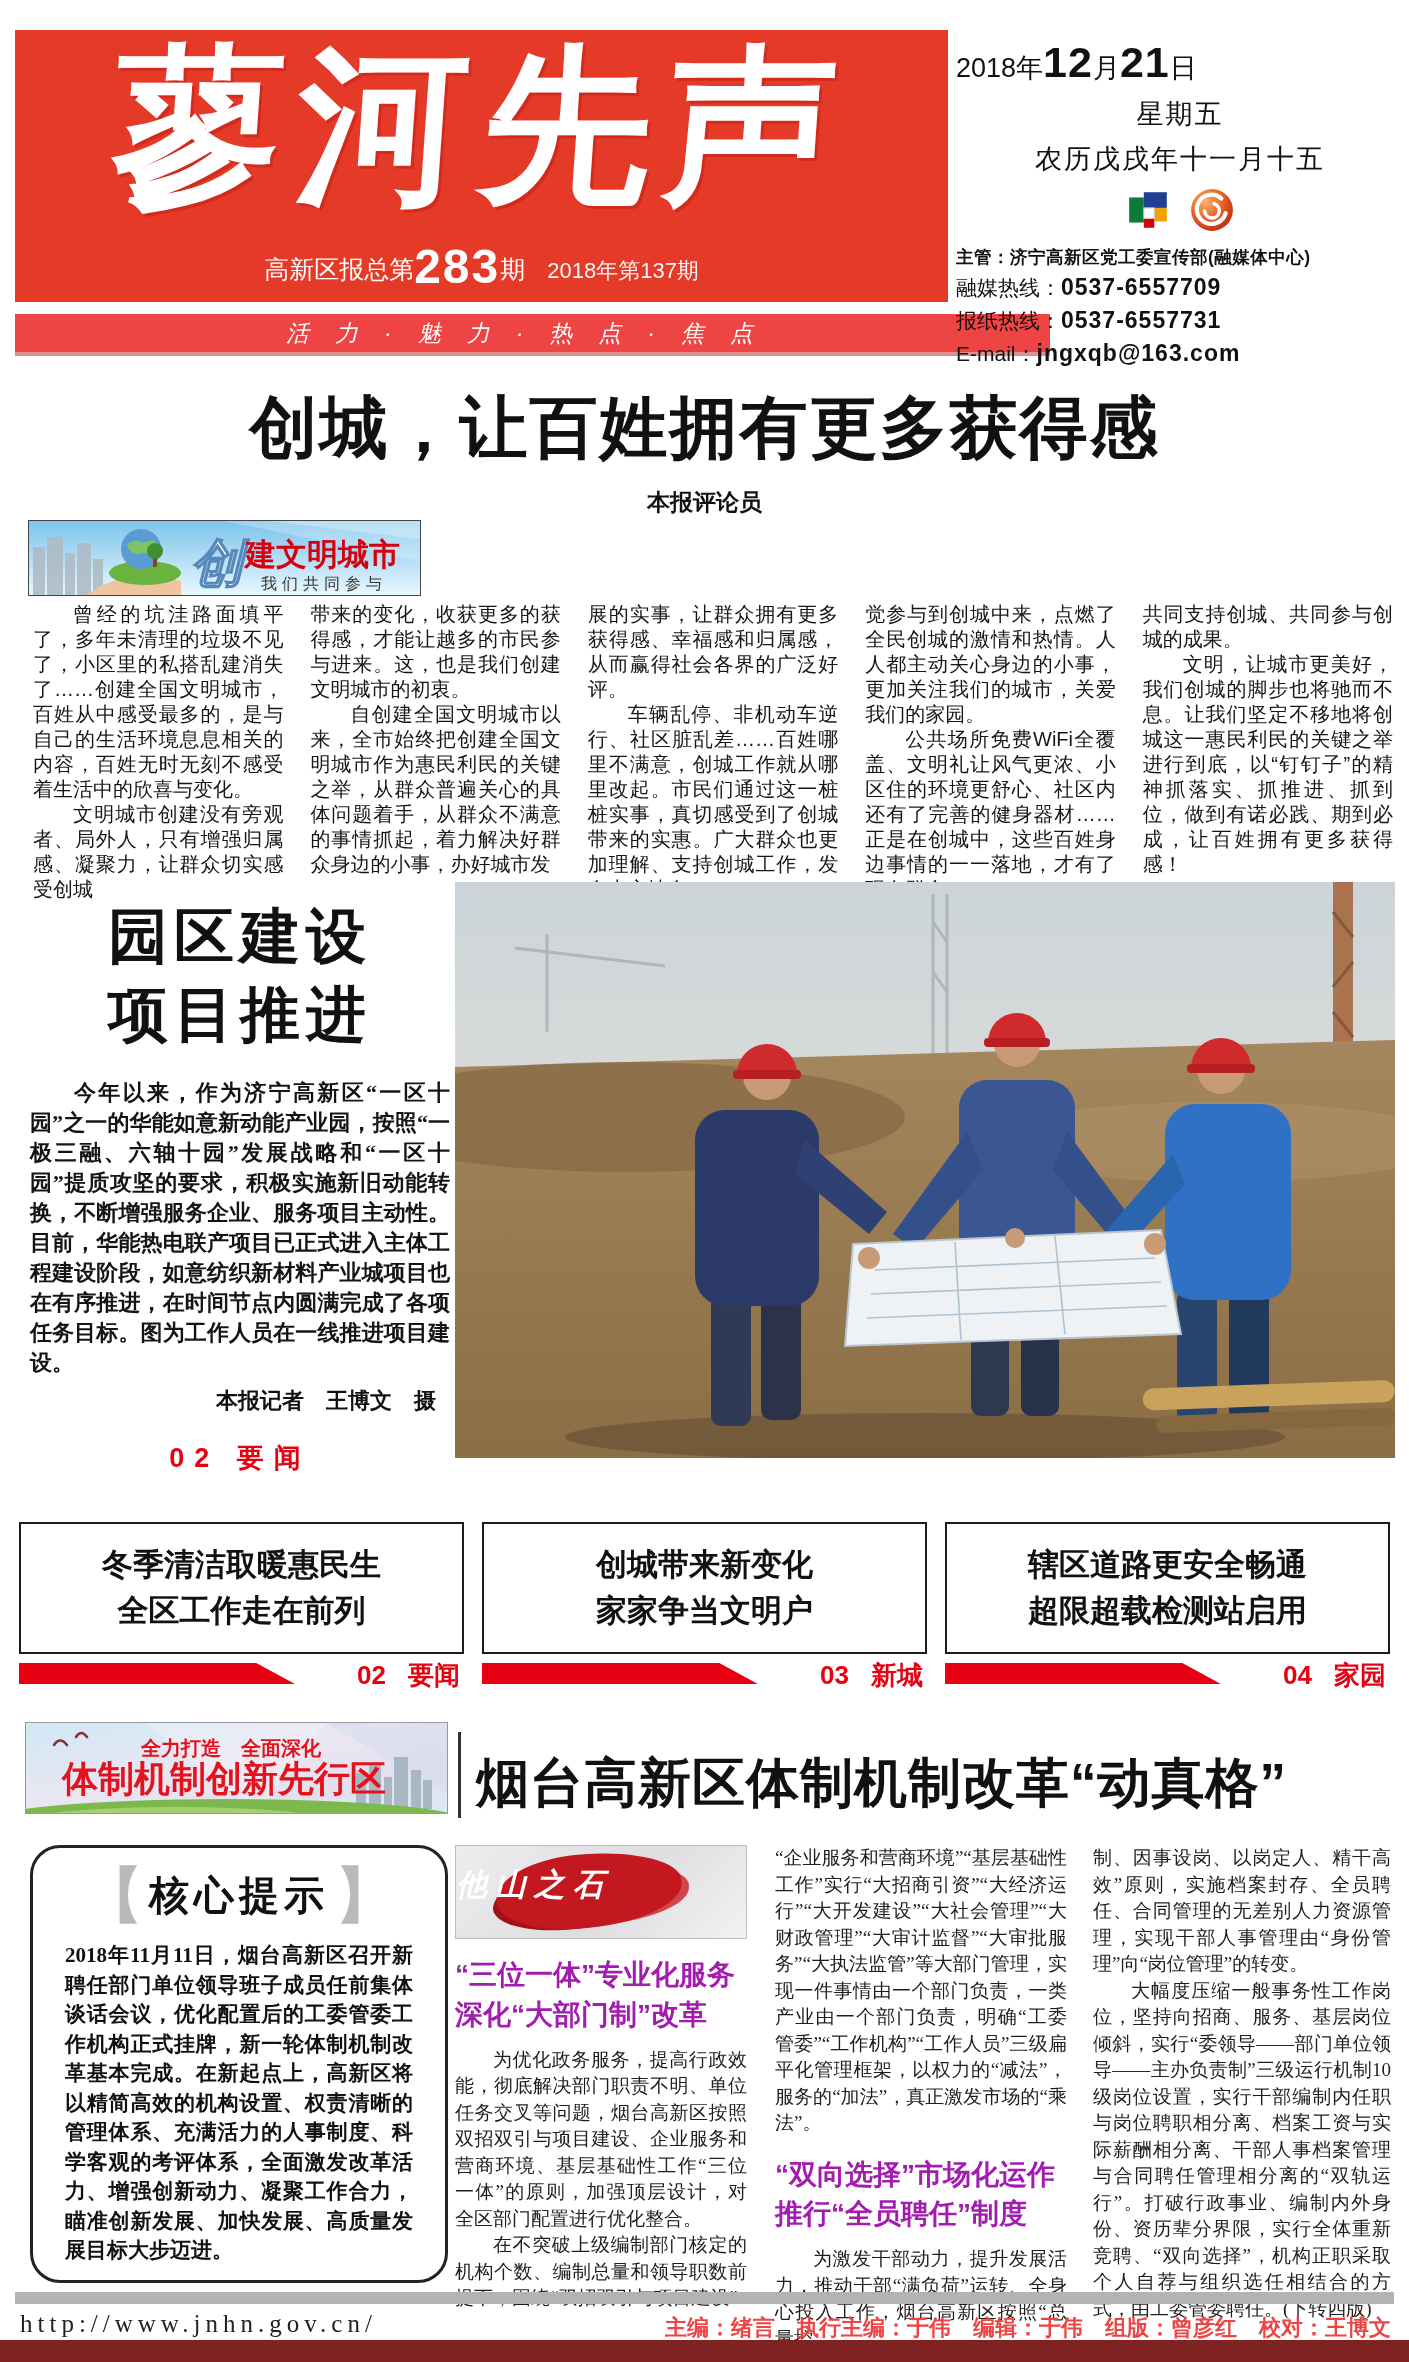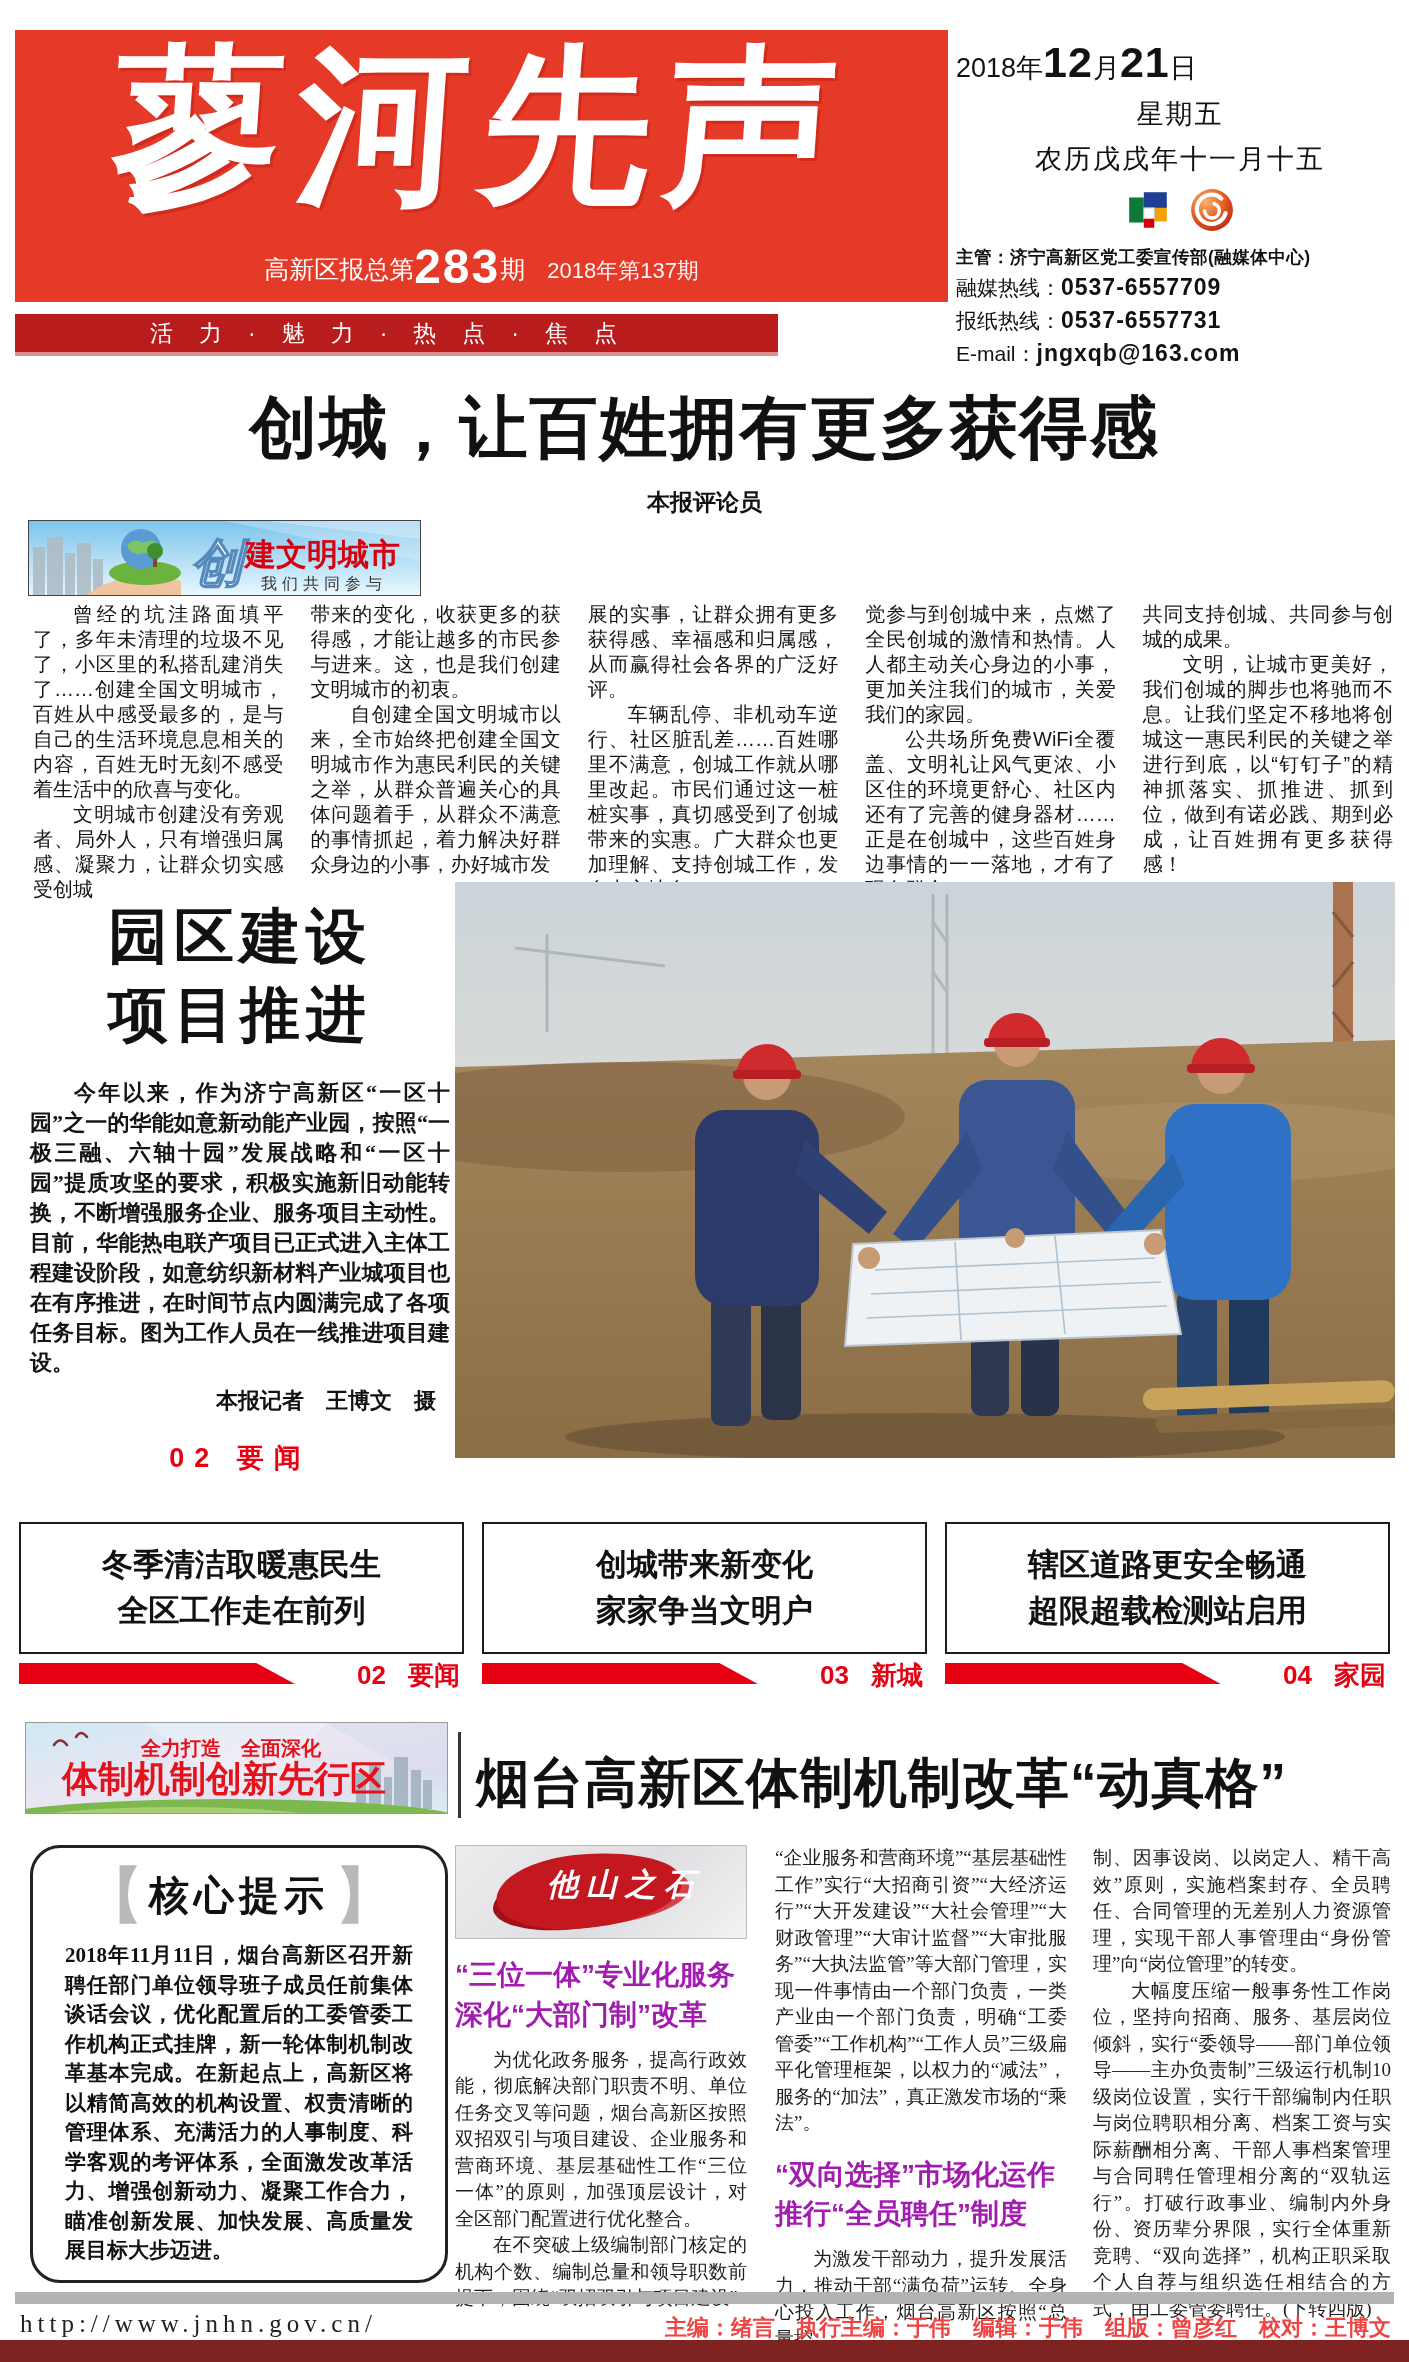--- a/index.html
+++ b/index.html
@@ -9,23 +9,23 @@
   .ind{text-indent:2em;}
 
   
   .masthead{position:absolute;left:15px;top:30px;width:933px;height:272px;background:#e63a28;}
   .mast-title{position:absolute;left:0;right:0;top:-8px;text-align:center;color:#fff;
       font-family:"Liberation Serif",serif;font-weight:bold;font-size:170px;line-height:1.25;
       letter-spacing:14px;transform:skewX(-4deg);text-shadow:3px 3px 0 rgba(150,0,0,.25);}
   .mast-issue{position:absolute;left:0;right:0;bottom:8px;text-align:center;color:#fff;font-size:25px;}
   .mast-issue .num{font-size:48px;font-weight:bold;vertical-align:-5px;letter-spacing:2px;}
   .mast-issue .yr{font-size:22px;margin-left:22px;opacity:.95;}
-  .slogan{position:absolute;left:15px;top:314px;width:763px;height:38px;line-height:38px;
-      background:#b91c1c;border-bottom:4px solid #dc9090;color:#fff;font-size:23px;
-      text-align:center;letter-spacing:26px;}
+  .slogan{position:absolute;left:15px;top:314px;width:1035px;height:38px;line-height:38px;
+      background:#ef4444;border-bottom:4px solid #dc9090;color:#fff;font-size:23px;
+      text-align:center;letter-spacing:26px;font-style:italic;}
 
   
   .hdr{position:absolute;left:956px;top:38px;width:448px;}
   .hdr .date{ text-align:left;font-size:27px;color:#121212;}
   .hdr .date b{font-size:43px;letter-spacing:1px;}
   .hdr .wk,.hdr .lunar{text-align:center;font-size:27px;margin-top:9px;letter-spacing:2px;}
   .logos{display:flex;justify-content:center;gap:18px;margin-top:10px;height:46px;}
   .sup{font-size:17.5px;font-weight:bold;margin-top:12px;letter-spacing:.5px;}
   .hot{font-size:21px;margin-top:5px;}
   .hot b{font-size:23px;letter-spacing:1px;}
@@ -73,22 +73,22 @@
   .bcol{position:absolute;top:1845px;width:292px;font-family:"Liberation Serif",serif;
       font-size:19px;line-height:26.5px;text-align:justify;color:#1d1d1d;}
   .bcol.c2{left:455px;}
   .bcol.c3{left:775px;}
   .bcol.c4{left:1093px;width:298px;}
   .stone{position:relative;height:92px;background:linear-gradient(135deg,#ededef,#dedee2 55%,#f2f2f3);
       border:1px solid #bbb;overflow:hidden;margin-bottom:16px;}
   .blob{position:absolute;left:40px;top:8px;width:186px;height:74px;background:#c3181f;
       border-radius:48% 52% 58% 42%/56% 44% 54% 46%;transform:rotate(-4deg);
       box-shadow:14px 5px 0 -7px #d4454a,-12px 8px 0 -8px #a31016;}
-  .stone .stxt{position:absolute;left:0;right:0;top:26px;text-align:center;color:#fff;
-      font-family:"Liberation Serif",serif;font-style:italic;font-weight:bold;font-size:31px;letter-spacing:8px;padding-left:48px;}
+  .stone .stxt{position:absolute;left:0;right:0;top:26px;text-align:left;color:#fff;
+      font-family:"Liberation Serif",serif;font-style:italic;font-weight:bold;font-size:31px;letter-spacing:8px;}
   .bsub{font-family:"Liberation Sans",sans-serif;font-size:28px;font-weight:bold;line-height:1.42;
       margin:6px 0 12px;color:#a21caf;}
   .bsub.mid{margin-top:18px;}
   .bcol p{margin-bottom:0;}
 
   
   .fbar{position:absolute;left:15px;top:2292px;width:1379px;height:12px;background:#b3b3b3;}
   .furl{position:absolute;left:20px;top:2310px;font-family:"Liberation Serif",serif;
       font-size:25px;letter-spacing:5px;color:#222;}
   .fcred{position:absolute;right:18px;top:2313px;font-size:22px;font-weight:bold;color:#ef4444;}

